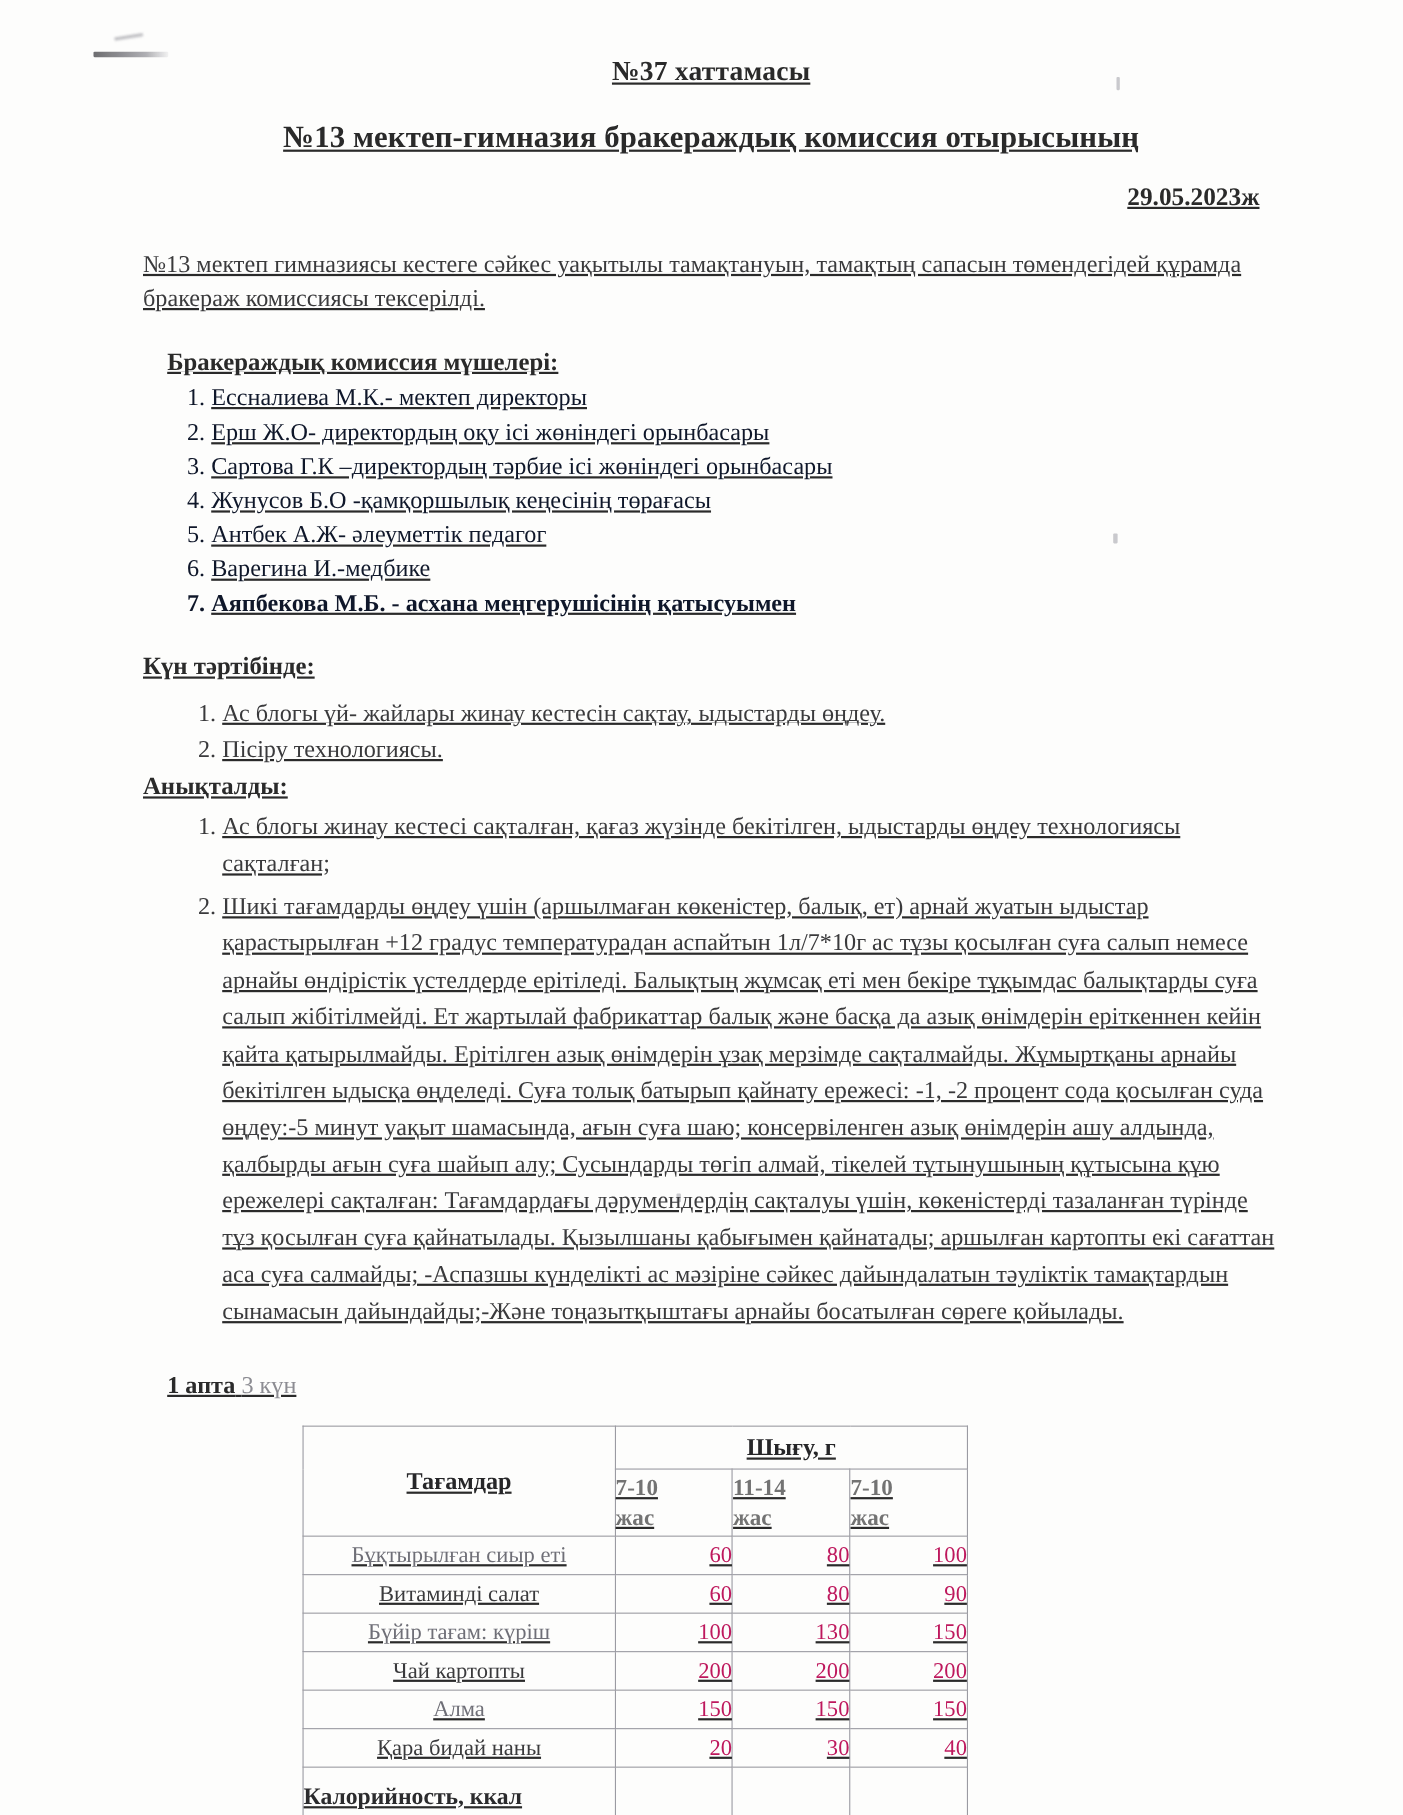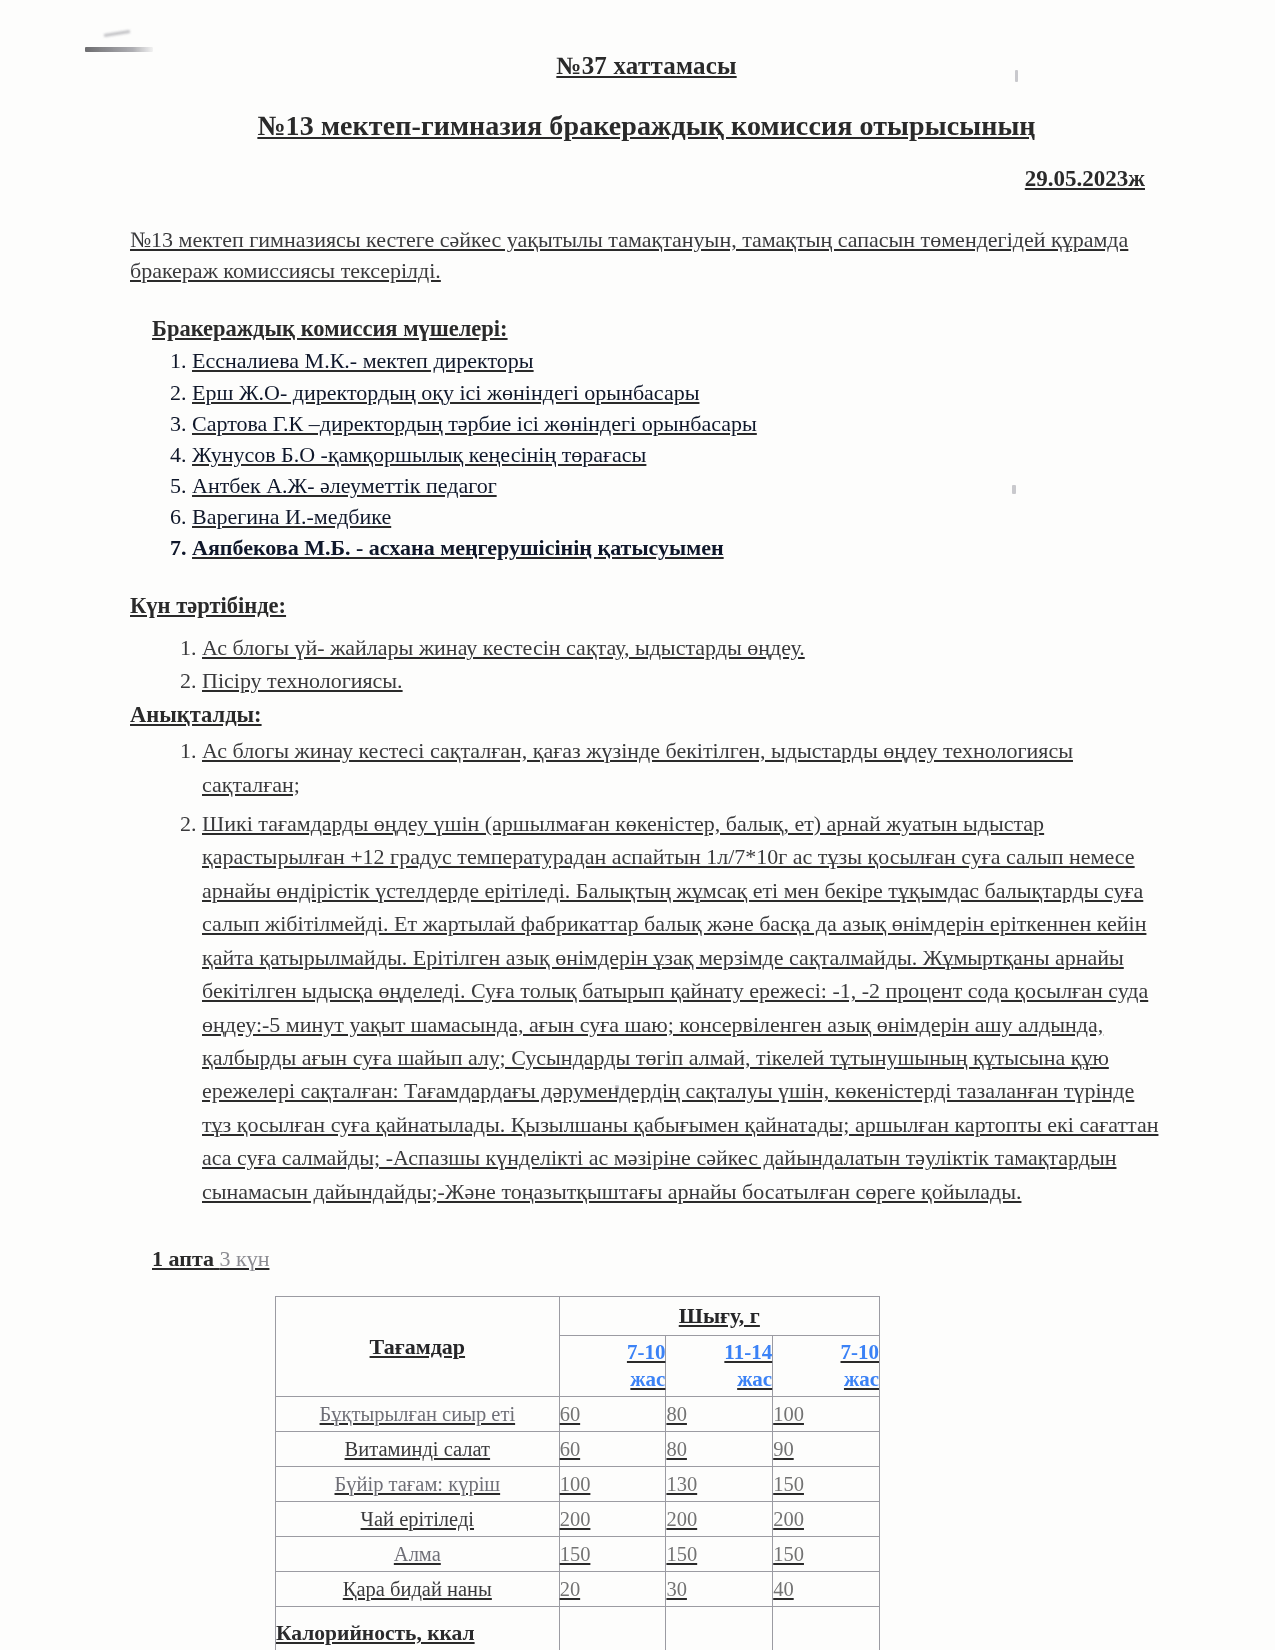--- a/index.html
+++ b/index.html
@@ -149,37 +149,37 @@
   .th-out {
     font-weight: bold;
     font-size: 22px;
     text-align: center;
     color: #262628;
     height: 38px;
   }
   .th-age {
     font-weight: bold;
     font-size: 21px;
-    text-align: right;
-    color: #3b82f6;
+    text-align: left;
+    color: #737373;
     height: 60px;
     line-height: 1.28;
     width: 107px;
   }
   td.dish-name {
     text-align: center;
     padding: 12px 0 12px 14px;
     height: 34px;
     color: #6f6f77;
   }
   td.dish-name.dark { color: #3a3a3c; }
   td.val {
-    text-align: left;
+    text-align: right;
     height: 34px;
-    color: #737373;
+    color: #be185d;
   }
   td.cal-label {
     text-align: left;
     padding: 14px 0 14px 14px;
     font-weight: bold;
     font-size: 21.5px;
     height: 52px;
     color: #2b2b2d;
   }
   td.cal-empty { height: 52px; }
@@ -269,21 +269,21 @@
           <td class="val">80</td>
           <td class="val">90</td>
         </tr>
         <tr>
           <td class="dish-name">Бүйір тағам: күріш</td>
           <td class="val">100</td>
           <td class="val">130</td>
           <td class="val">150</td>
         </tr>
         <tr>
-          <td class="dish-name dark">Чай ерітіледі</td>
+          <td class="dish-name dark">Чай картопты</td>
           <td class="val">200</td>
           <td class="val">200</td>
           <td class="val">200</td>
         </tr>
         <tr>
           <td class="dish-name">Алма</td>
           <td class="val">150</td>
           <td class="val">150</td>
           <td class="val">150</td>
         </tr>

